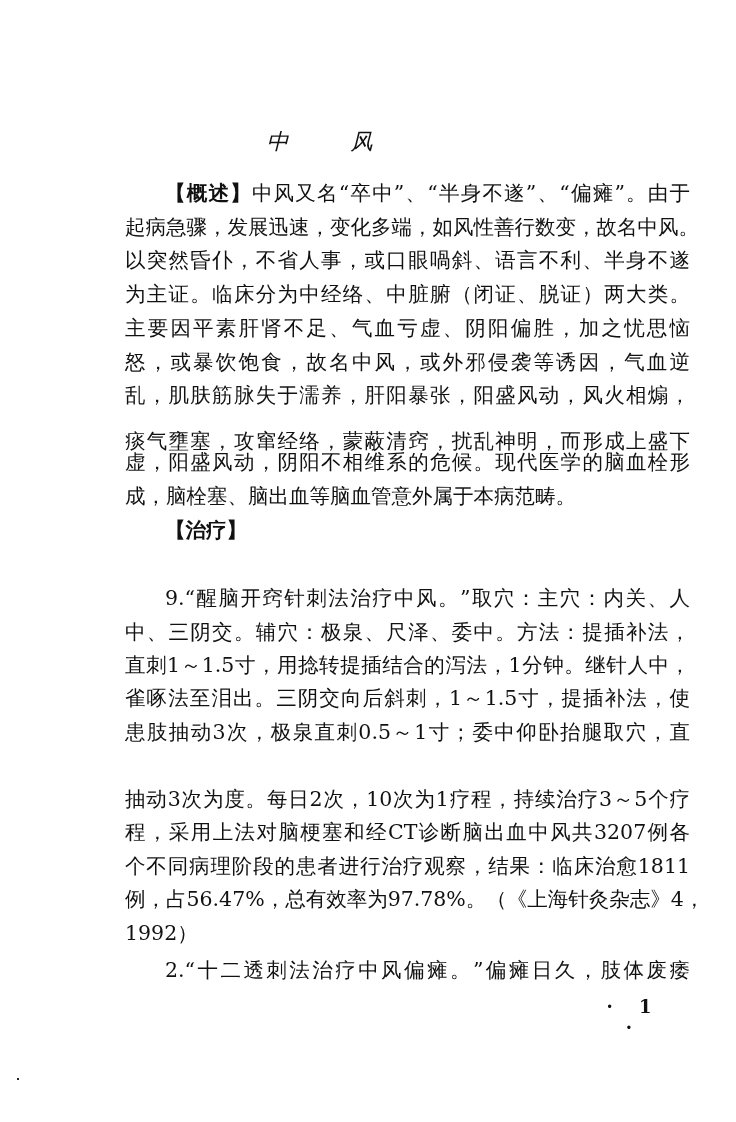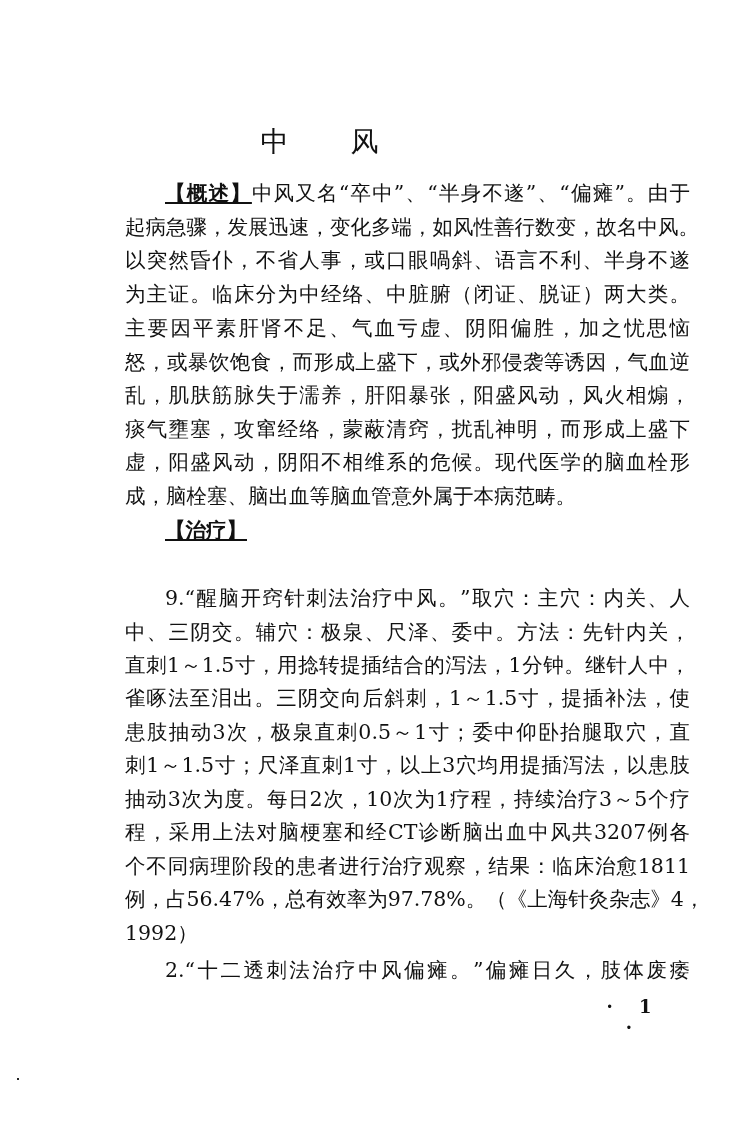--- a/index.html
+++ b/index.html
@@ -4,63 +4,63 @@
 <style>
   html, body { margin: 0; padding: 0; background: #ffffff; }
   body {
     width: 736px; height: 1122px; position: relative; overflow: hidden;
     font-family: "DejaVu Serif", "Liberation Serif", serif;
     color: #111111;
   }
   .page { position: absolute; left: 0; top: 0; width: 736px; height: 1122px; }
   .title {
     position: absolute; top: 122px; left: 0; width: 639px;
-    text-align: center; font-size: 28px; letter-spacing: 62px; text-indent: 62px;
+    text-align: center; font-size: 22px; letter-spacing: 62px; text-indent: 62px;
     line-height: 40px;
+    font-style: italic;
   }
   .line {
     position: absolute; left: 125px; width: 565px;
     font-size: 20.5px; line-height: 26px; height: 26px;
     white-space: nowrap; overflow: visible;
     text-align: justify; text-align-last: justify;
   }
   .line.indent { left: 165px; width: 525px; }
   .line.short { text-align-last: left; }
-  .bold { font-weight: bold; font-family: "DejaVu Sans", "Liberation Sans", sans-serif; text-decoration: underline; }
+  .bold { font-weight: bold; font-family: "DejaVu Sans", "Liberation Sans", sans-serif; }
   .page-num {
     position: absolute; top: 996px; left: 594px; width: 80px;
     text-align: center; font-size: 18px; font-weight: bold; letter-spacing: 10px;
   }
   .speck { position: absolute; left: 17px; top: 1078px; width: 2px; height: 2px; background: #222; }
 </style>
 </head>
 <body>
 
 <div class="page">
   <div class="title">中风</div>
 
   <div class="line indent" style="top:180px"><span class="bold">【概述】</span><span>中风又名“卒中”、“半身不遂”、“偏瘫”。由于</span></div>
   <div class="line" style="top:247px">以突然昏仆，不省人事，或口眼喎斜、语言不利、半身不遂</div>
   <div class="line" style="top:214px">起病急骤，发展迅速，变化多端，如风性善行数变，故名中风。</div>
   <div class="line" style="top:281px">为主证。临床分为中经络、中脏腑（闭证、脱证）两大类。</div>
   <div class="line" style="top:315px">主要因平素肝肾不足、气血亏虚、阴阳偏胜，加之忧思恼</div>
-  <div class="line" style="top:349px">怒，或暴饮饱食，而形成上盛下，或外邪侵袭等诱因，气血逆</div>
+  <div class="line" style="top:349px">怒，或暴饮饱食，故名中风，或外邪侵袭等诱因，气血逆</div>
   <div class="line" style="top:382px">乱，肌肤筋脉失于濡养，肝阳暴张，阳盛风动，风火相煽，</div>
-  <div class="line" style="top:416px">痰气壅塞，攻窜经络，蒙蔽清窍，扰乱神明，而形成上盛下</div>
+  <div class="line" style="top:428px">痰气壅塞，攻窜经络，蒙蔽清窍，扰乱神明，而形成上盛下</div>
   <div class="line" style="top:449px">虚，阳盛风动，阴阳不相维系的危候。现代医学的脑血栓形</div>
   <div class="line short" style="top:483px">成，脑栓塞、脑出血等脑血管意外属于本病范畴。</div>
 
   <div class="line indent short bold" style="top:517px">【治疗】</div>
 
   <div class="line indent" style="top:585px">9.“醒脑开窍针刺法治疗中风。”取穴：主穴：内关、人</div>
-  <div class="line" style="top:619px">中、三阴交。辅穴：极泉、尺泽、委中。方法：先针内关，</div>
+  <div class="line" style="top:619px">中、三阴交。辅穴：极泉、尺泽、委中。方法：提插补法，</div>
   <div class="line" style="top:652px">直刺1～1.5寸，用捻转提插结合的泻法，1分钟。继针人中，</div>
   <div class="line" style="top:685px">雀啄法至泪出。三阴交向后斜刺，1～1.5寸，提插补法，使</div>
   <div class="line" style="top:719px">患肢抽动3次，极泉直刺0.5～1寸；委中仰卧抬腿取穴，直</div>
-  <div class="line" style="top:752px">刺1～1.5寸；尺泽直刺1寸，以上3穴均用提插泻法，以患肢</div>
   <div class="line" style="top:786px">抽动3次为度。每日2次，10次为1疗程，持续治疗3～5个疗</div>
   <div class="line" style="top:819px">程，采用上法对脑梗塞和经CT诊断脑出血中风共3207例各</div>
   <div class="line" style="top:853px">个不同病理阶段的患者进行治疗观察，结果：临床治愈1811</div>
   <div class="line" style="top:886px">例，占56.47%，总有效率为97.78%。（《上海针灸杂志》4，</div>
   <div class="line short" style="top:920px">1992）</div>
 
   <div class="line indent" style="top:957px">2.“十二透刺法治疗中风偏瘫。”偏瘫日久，肢体废痿</div>
 
   <div class="page-num">· 1 ·</div>
   <div class="speck"></div>

